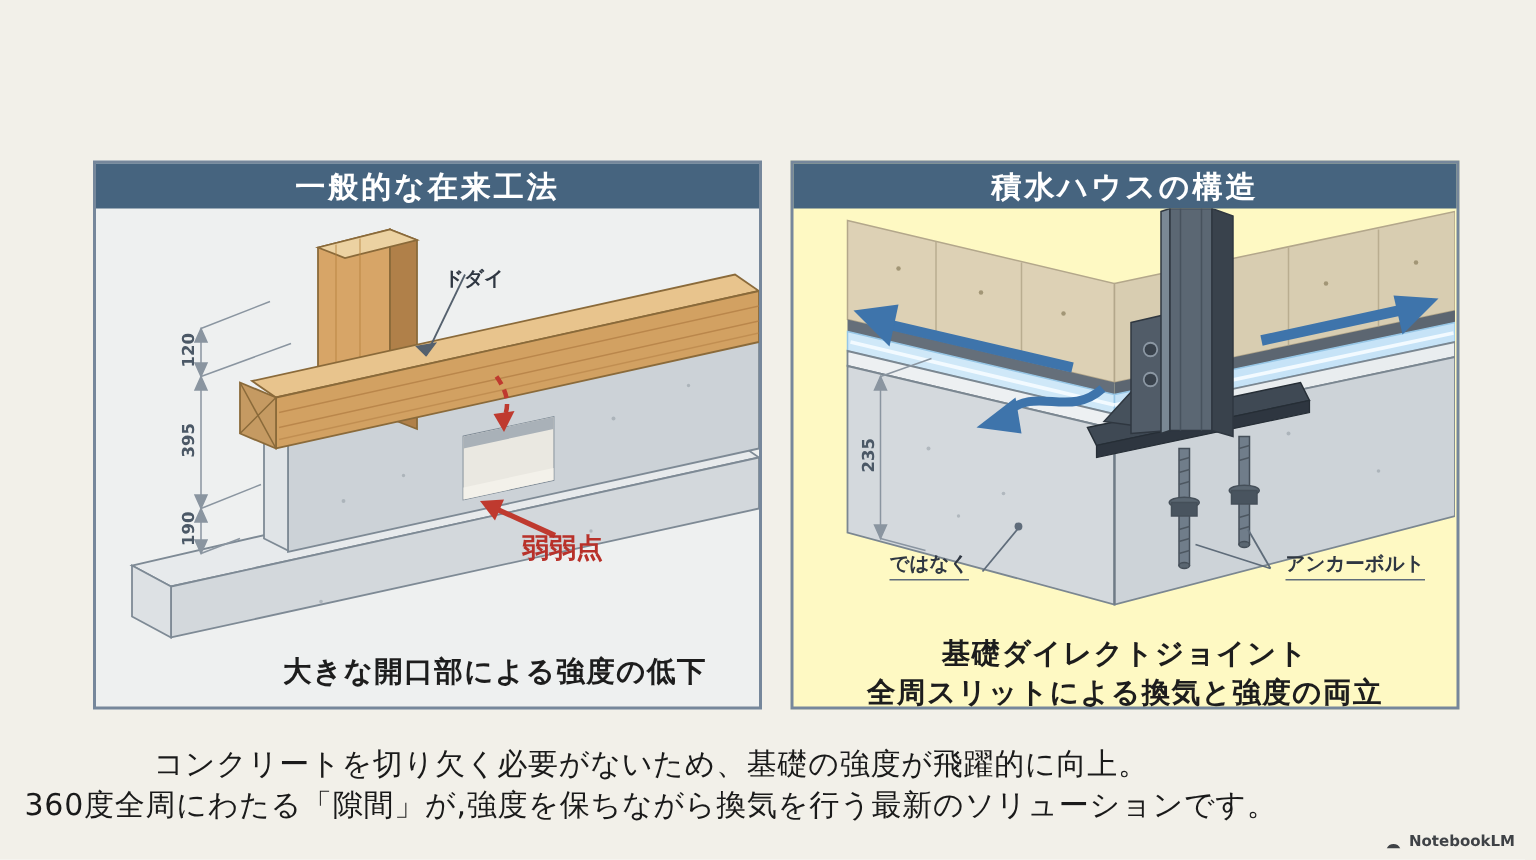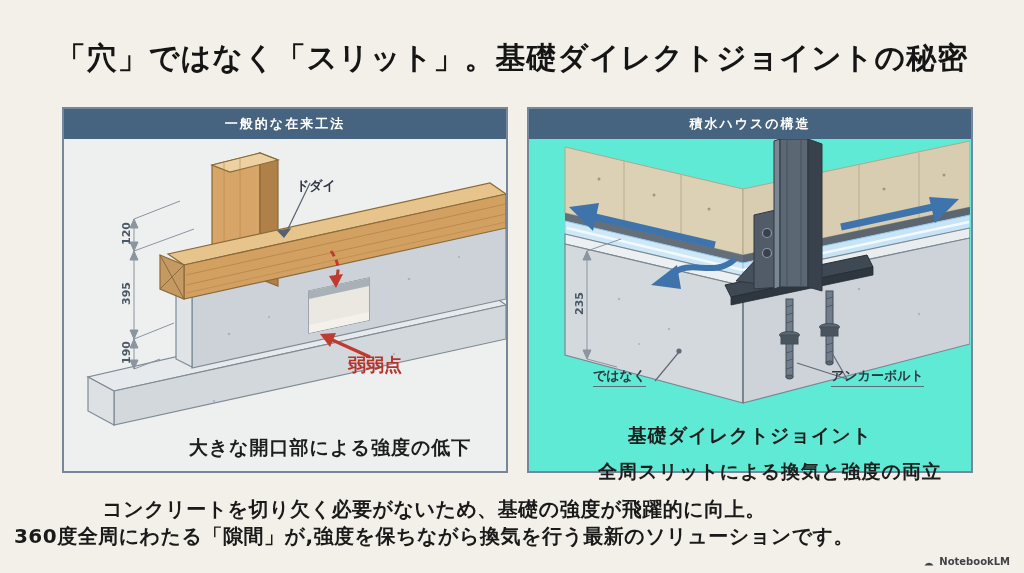--- a/index.html
+++ b/index.html
@@ -12,58 +12,57 @@
   .slide-title{
     position:absolute;top:38px;left:0;width:1024px;
     text-align:center;font-size:30px;font-weight:800;color:#151515;
     letter-spacing:1px;
   }
   .panel{
     position:absolute;top:107px;width:446px;height:366px;
     border:2px solid #76879b;background:#eef0f0;box-sizing:border-box;
   }
   .panel.left{left:62px;}
-  .panel.right{left:527px;background:#5eead4;}
+  .panel.right{left:527px;background:#fef9c3;}
   .panel-header{
     height:30px;line-height:30px;background:#46647f;color:#ffffff;
-    text-align:center;font-size:13px;font-weight:700;letter-spacing:2px;
+    text-align:center;font-size:20px;font-weight:700;letter-spacing:2px;
   }
   .panel-body{position:relative;width:442px;height:332px;}
   .panel-body svg{position:absolute;top:0;left:0;}
   .caption{
     position:absolute;left:0;width:442px;text-align:center;
     font-size:19px;font-weight:800;color:#1d1d1d;letter-spacing:1px;
   }
   .lbl{
     position:absolute;font-size:13px;font-weight:600;color:#2f3742;
     white-space:nowrap;
   }
   .lbl.underlined{border-bottom:1.5px solid #5f6c7a;padding-bottom:1px;}
   .lbl.red{color:#b8312a;font-size:18px;font-weight:800;}
   .dim-label{
     position:absolute;width:28px;text-align:center;font-size:11px;
     font-weight:600;color:#4b5866;transform:rotate(-90deg);
     transform-origin:center center;white-space:nowrap;
   }
   .footer-text{
     position:absolute;top:496px;left:0;width:868px;text-align:center;
-    font-size:20px;font-weight:700;color:#1a1a1a;line-height:27px;
+    font-size:20px;font-weight:400;color:#1a1a1a;line-height:27px;
     letter-spacing:0.5px;
   }
   .watermark{
     position:absolute;right:14px;bottom:6px;display:flex;align-items:center;
     gap:4px;color:#3f4246;font-size:10px;font-weight:600;
   }
 </style>
 </head>
 <body>
 
 <div class="stage">
 
-  <div class="slide-title">「穴」ではなく「スリット」。基礎ダイレクトジョイントの秘密</div>
 
   <div class="panel left">
     <div class="panel-header">一般的な在来工法</div>
     <div class="panel-body">
 
       <svg width="442" height="300" viewBox="0 0 442 300">
 
         <polygon points="50,252 442,166 416,148 24,238" fill="#e7eaec" stroke="#7e8a95" stroke-width="1.2"></polygon>
         <polygon points="50,252 442,166 442,200 50,286" fill="#d3d8dc" stroke="#7e8a95" stroke-width="1.2"></polygon>
         <polygon points="24,238 50,252 50,286 24,272" fill="#dde1e4" stroke="#7e8a95" stroke-width="1.2"></polygon>
@@ -252,25 +251,25 @@
 
         <g stroke="#5f6c7a" stroke-width="1.2" fill="#5f6c7a">
           <circle cx="150" cy="212" r="2.6" stroke="none"></circle>
           <line x1="150" y1="213" x2="126" y2="242"></line>
           <line x1="318" y1="240" x2="268" y2="224"></line>
           <line x1="318" y1="240" x2="303" y2="214"></line>
         </g>
       </svg>
 
       <div class="lbl underlined" style="left:64px;top:228px;">ではなく</div>
-      <div class="lbl underlined" style="left:302px;top:228px;">アンカーボルト</div>
+      <div class="lbl underlined" style="left:328px;top:228px;">アンカーボルト</div>
       <div class="dim-label" style="left:36px;top:158px;">235</div>
 
       <div class="caption" style="top:284px;">基礎ダイレクトジョイント</div>
-      <div class="caption" style="top:320px;margin-left:20px;">全周スリットによる換気と強度の両立</div>
+      <div class="caption" style="top:310px;">全周スリットによる換気と強度の両立</div>
     </div>
   </div>
 
   <div class="footer-text">
     <div>コンクリートを切り欠く必要がないため、基礎の強度が飛躍的に向上。</div>
     <div>360度全周にわたる「隙間」が,強度を保ちながら換気を行う最新のソリューションです。</div>
   </div>
 
   <div class="watermark">
     <svg width="12" height="12" viewBox="0 0 12 12">

